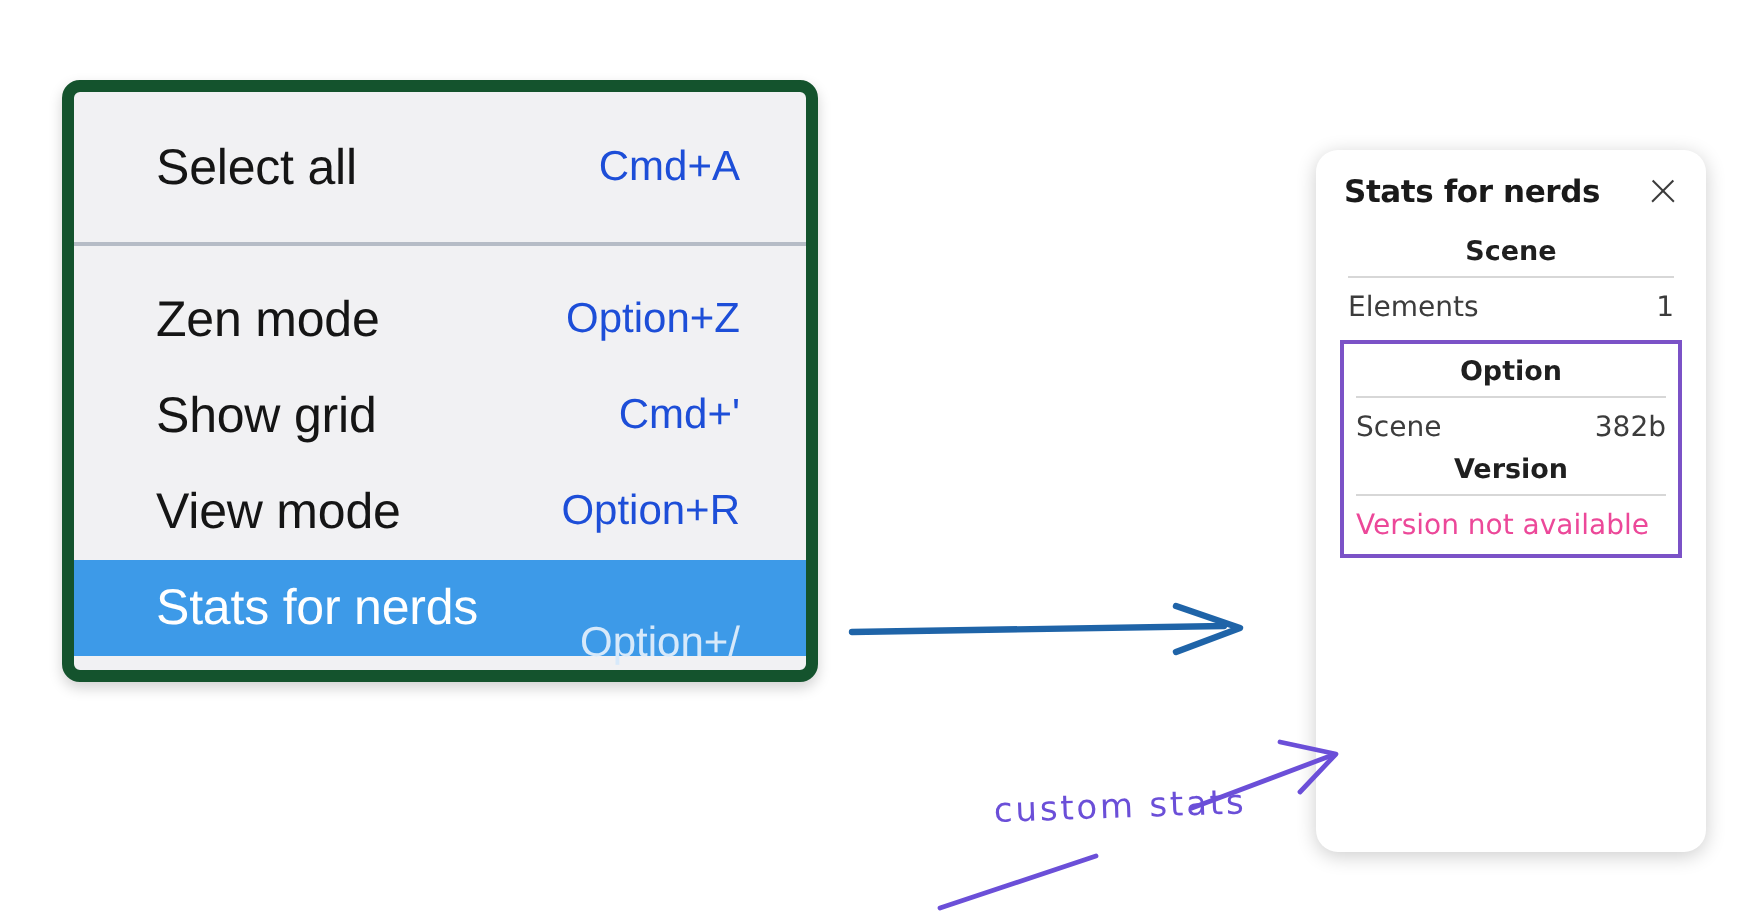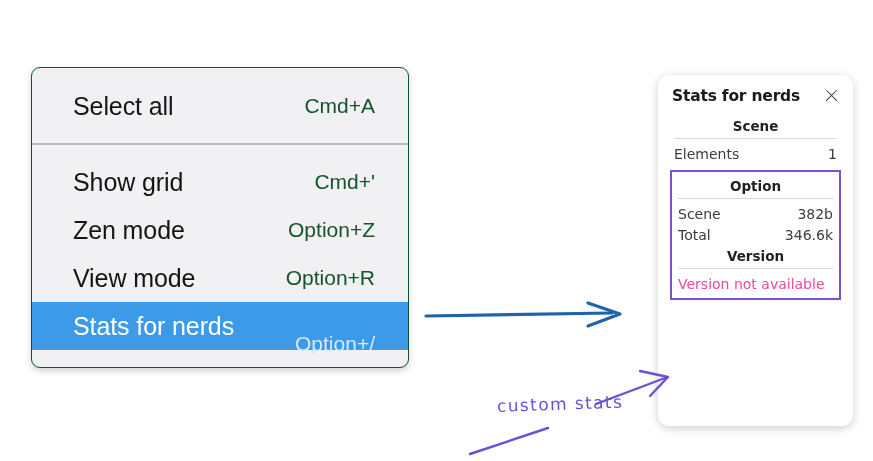--- a/index.html
+++ b/index.html
@@ -19,25 +19,25 @@
     position: absolute;
     left: 0; top: 0;
     width: 873px;
     height: 461px;
   }
 
   
   .context-menu {
     position: absolute;
     left: 31px;
-    top: 67px;
+    top: 40px;
     width: 378px;
     height: 301px;
     background: #f1f1f3;
-    border: 1px solid #14532d;
+    border: 6px solid #14532d;
     border-radius: 9px;
     box-sizing: border-box;
     box-shadow: 0 3px 7px rgba(0,0,0,0.18);
     overflow: hidden;
   }
   .menu-group {
     padding: 0;
   }
   .menu-group-top {
     padding-top: 14px;
@@ -62,21 +62,21 @@
     cursor: default;
   }
   .menu-item .label {
     font-size: 25px;
     color: #151515;
     letter-spacing: -0.1px;
     white-space: nowrap;
   }
   .menu-item .shortcut {
     font-size: 21px;
-    color: #14532d;
+    color: #1d4ed8;
     white-space: nowrap;
   }
   .menu-item.selected {
     background: #3d9ae8;
   }
   .menu-item.selected .label {
     color: #ffffff;
   }
   .menu-item.selected .shortcut {
     color: #d7e9fa;
@@ -200,26 +200,26 @@
       <div class="menu-item">
         <span class="label">Select all</span>
         <span class="shortcut">Cmd+A</span>
       </div>
     </div>
 
     <div class="menu-sep"></div>
 
     <div class="menu-group menu-group-bottom">
       <div class="menu-item">
+        <span class="label">Zen mode</span>
+        <span class="shortcut">Option+Z</span>
+      </div>
+      <div class="menu-item">
         <span class="label">Show grid</span>
         <span class="shortcut">Cmd+'</span>
-      </div>
-      <div class="menu-item">
-        <span class="label">Zen mode</span>
-        <span class="shortcut">Option+Z</span>
       </div>
       <div class="menu-item">
         <span class="label">View mode</span>
         <span class="shortcut">Option+R</span>
       </div>
       <div class="menu-item selected">
         <span class="label">Stats for nerds</span>
         <span class="shortcut">Option+/</span>
       </div>
     </div>
@@ -245,24 +245,20 @@
 
     <div class="purple-box">
 
       <div class="stats-section">
         <div class="section-title">Option</div>
         <div class="section-rule"></div>
         <div class="stat-row">
           <span class="k">Scene</span>
           <span class="v">382b</span>
         </div>
-        <div class="stat-row">
-          <span class="k">Total</span>
-          <span class="v">346.6k</span>
-        </div>
       </div>
 
       <div class="stats-section">
         <div class="section-title">Version</div>
         <div class="section-rule"></div>
         <div class="version-text">Version not available</div>
       </div>
 
     </div>
   </div>

